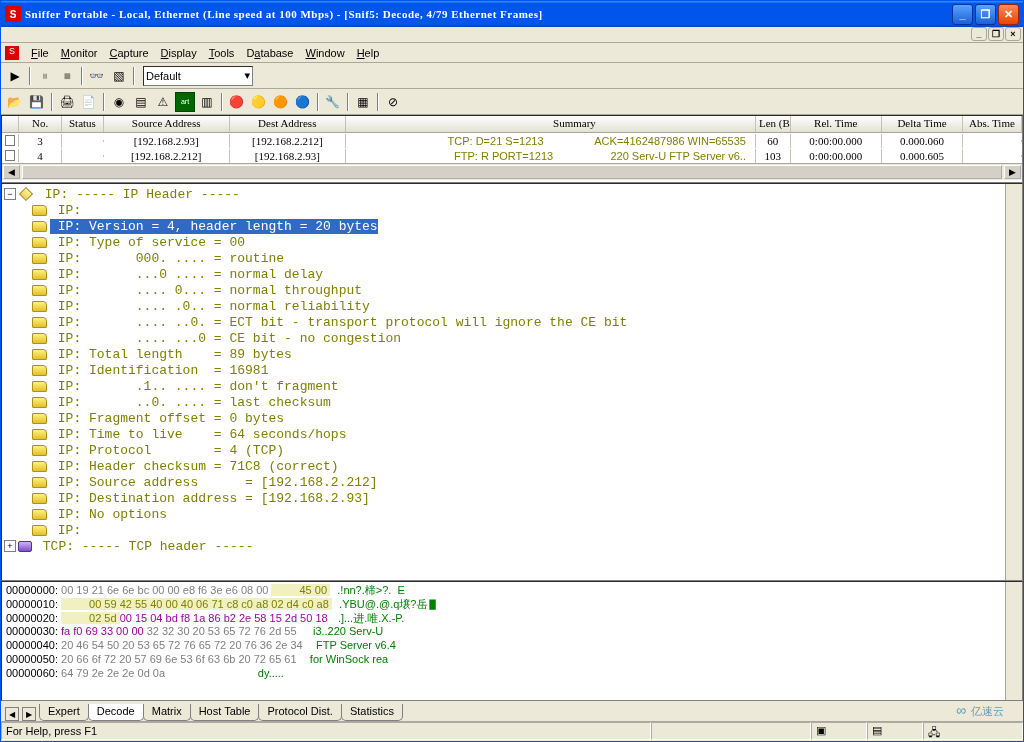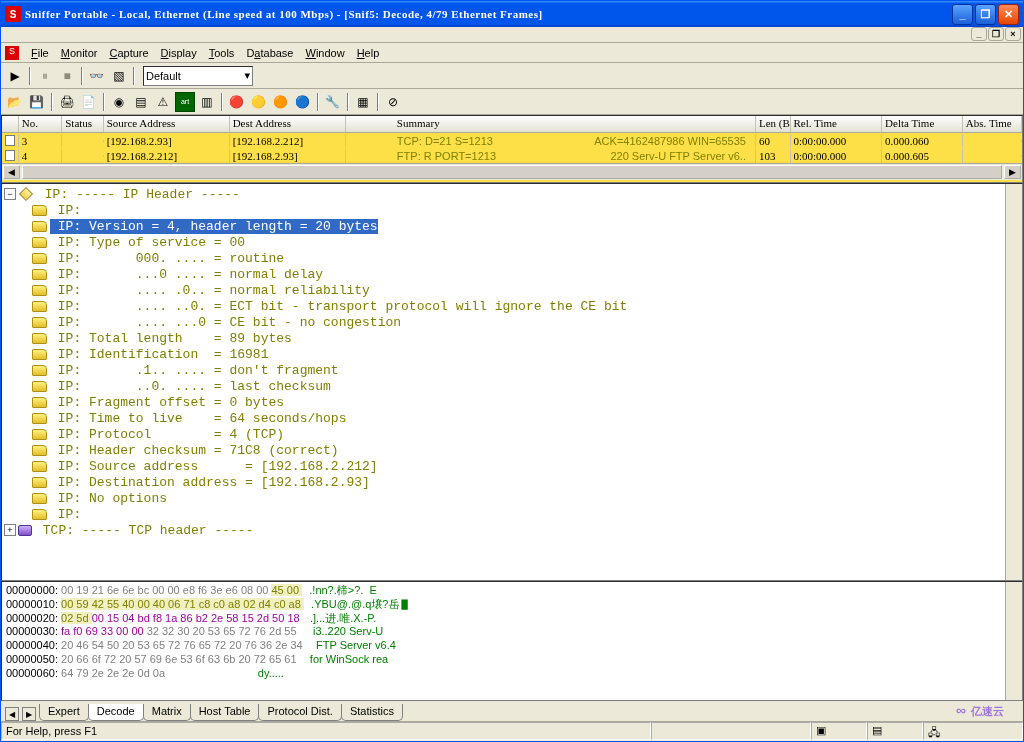--- a/index.html
+++ b/index.html
@@ -17,21 +17,21 @@
 
 .menubar { height: 20px; background: #ece9d8; display: flex; align-items: center; padding: 0 4px; border-bottom: 1px solid #aca899;}
 .menubar .item { padding: 2px 6px; cursor: pointer; color:#000;}
 .menubar .item u { text-decoration: underline; }
 
 .toolbar { height: 26px; background: #ece9d8; display: flex; align-items: center; padding: 2px 4px; gap: 2px; border-bottom: 1px solid #aca899;}
 .toolbar .sep { width: 2px; height: 18px; border-left: 1px solid #808080; border-right:1px solid #fff; margin: 0 2px; }
 .tbtn { width: 20px; height: 20px; border: 1px solid transparent; display: flex; align-items: center; justify-content: center; cursor: pointer; font-size:12px;}
 .combo { width: 110px; height: 20px; border: 1px inset #808080; background: #fff; padding: 0 2px; display: flex; align-items: center; justify-content: space-between; margin-left:4px;}
 
-.listpane { border: 1px inset #808080; background: #fde047; }
+.listpane { border: 1px inset #808080; background: #ffffff; text-align: center; }
 .grid-head { display:flex; background: linear-gradient(#fefefe,#e3e1d3); border-bottom:1px solid #aca899; height:17px;}
 .grid-head .col, .grid-row .cell { border-right:1px solid #c5c2b6; padding:1px 3px; overflow:hidden; white-space:nowrap; font-family:"Tahoma"; font-size:11px;}
 .grid-row { display:flex; height:15px; align-items:center;}
 .c-chk{width:17px;} .c-no{width:44px;} .c-status{width:42px;} .c-src{width:128px;} .c-dst{width:118px;} .c-sum{width:368px;margin-left:48px;} .c-len{width:35px;} .c-rel{width:93px;} .c-delta{width:82px;} .c-abs{width:60px;}
 .grid-row .c-chk{display:flex;align-items:center;justify-content:center;}
 .chkbox{width:11px;height:11px;border:1px solid #7b7b7b;background:#fff;}
 .mono{font-family:"Courier New",monospace;font-size:12px;}
 .hscroll{height:17px;background:#ece9d8;border-top:1px solid #aca899;display:flex;}
 .hscroll .thumb{flex:1;background:#d4d0c8;border:1px outset #fff;margin:1px;}
 .hscroll .arr{width:17px;background:#d4d0c8;border:1px outset #fff;margin:1px;display:flex;align-items:center;justify-content:center;font-size:9px;}
@@ -42,33 +42,33 @@
 .dicon{width:16px;height:14px;margin-right:3px;display:inline-block;}
 .di-folder{background:linear-gradient(#fff27a,#e0c030);border:1px solid #b09010;border-radius:1px 4px 1px 1px;width:15px;height:11px;}
 .di-ip{background:linear-gradient(#fff3a0,#f0d050);border:1px solid #a08020;transform:rotate(45deg);width:10px;height:10px;margin-left:3px;margin-right:6px;}
 .di-tcp{background:linear-gradient(#d0b0ff,#8050c0);border:1px solid #5030a0;width:14px;height:11px;border-radius:2px;position:relative;}
 .dtxt{font-family:"Courier New",monospace;font-size:13px;color:#808000;white-space:pre;}
 .dtxt.sel{background:#316ac5;color:#fff;}
 .vscroll{position:absolute;right:0;top:0;width:17px;height:100%;background:#ece9d8;border-left:1px solid #aca899;}
 
 .hexpane { height: 120px; border:1px inset #808080; background:#fff; padding:1px 4px; overflow:hidden; position:relative;}
 .hexline{font-family:"Courier New",monospace;font-size:12px;white-space:pre;height:14px;}
-.addr{color:#000;} .hb{color:#808080;} .hih{color:#808000;background:#f0f0c0;} .htcp{color:#a000a0;} .asc{color:#008000;}
+.addr{color:#000;} .hb{color:#808080;} .hih{color:#808000;background:#f0f0c0;padding-left:28px;} .htcp{color:#a000a0;} .asc{color:#008000;}
 
 .tabbar { height: 20px; background: #ece9d8; display: flex; align-items: flex-end; padding: 0 4px; position:relative;}
 .tab { padding: 1px 8px; background:#ece9d8; border: 1px solid #808080; border-top:none; border-radius: 0 0 5px 5px; margin-right:-1px; cursor:pointer; font-size:11px; height:17px;}
 .tab.active { background:#fff; font-weight:normal;}
 .tabnav{width:14px;height:14px;border:1px solid #808080;margin-right:3px;display:flex;align-items:center;justify-content:center;font-size:8px;cursor:pointer;}
 
 .statusbar { height: 20px; background:#ece9d8; display:flex; align-items:flex-start; border-top:1px solid #aca899;}
 .statusbar .cell { border:1px inset #fff; height:18px; padding:1px 4px; display:flex;align-items:center;}
 .cs1{flex:1;} .cs2{width:160px;} .cs3{width:56px;} .cs4{width:56px;} .cs5{width:100px;}
 .sicon{width:16px;height:14px;}
 
-.watermark{position:absolute;right:20px;bottom:22px;font-size:18px;color:#6d28d9;opacity:0.6;font-weight:bold;}
+.watermark{position:absolute;right:20px;bottom:22px;font-size:18px;color:#0369a1;opacity:0.6;font-weight:normal;}
 </style>
 </head>
 <body>
 
 <div class="window">
 
   <div class="titlebar">
     <div class="icon">S</div>
     <div class="title">Sniffer Portable - Local, Ethernet (Line speed at 100 Mbps) - [Snif5: Decode, 4/79 Ethernet Frames]</div>
     <div class="winbtns">
@@ -220,20 +220,26 @@
       <div class="line">
         <span style="width:14px;display:inline-block"></span>
         <span style="width:14px;display:inline-block"></span>
         <span class="dicon di-folder"></span>
         <span class="dtxt"> IP:       ...0 .... = normal delay</span>
       </div>
       <div class="line">
         <span style="width:14px;display:inline-block"></span>
         <span style="width:14px;display:inline-block"></span>
         <span class="dicon di-folder"></span>
+        <span class="dtxt"> IP:       .... 0... = normal throughput</span>
+      </div>
+      <div class="line">
+        <span style="width:14px;display:inline-block"></span>
+        <span style="width:14px;display:inline-block"></span>
+        <span class="dicon di-folder"></span>
         <span class="dtxt"> IP:       .... .0.. = normal reliability</span>
       </div>
       <div class="line">
         <span style="width:14px;display:inline-block"></span>
         <span style="width:14px;display:inline-block"></span>
         <span class="dicon di-folder"></span>
         <span class="dtxt"> IP:       .... ..0. = ECT bit - transport protocol will ignore the CE bit</span>
       </div>
       <div class="line">
         <span style="width:14px;display:inline-block"></span>

